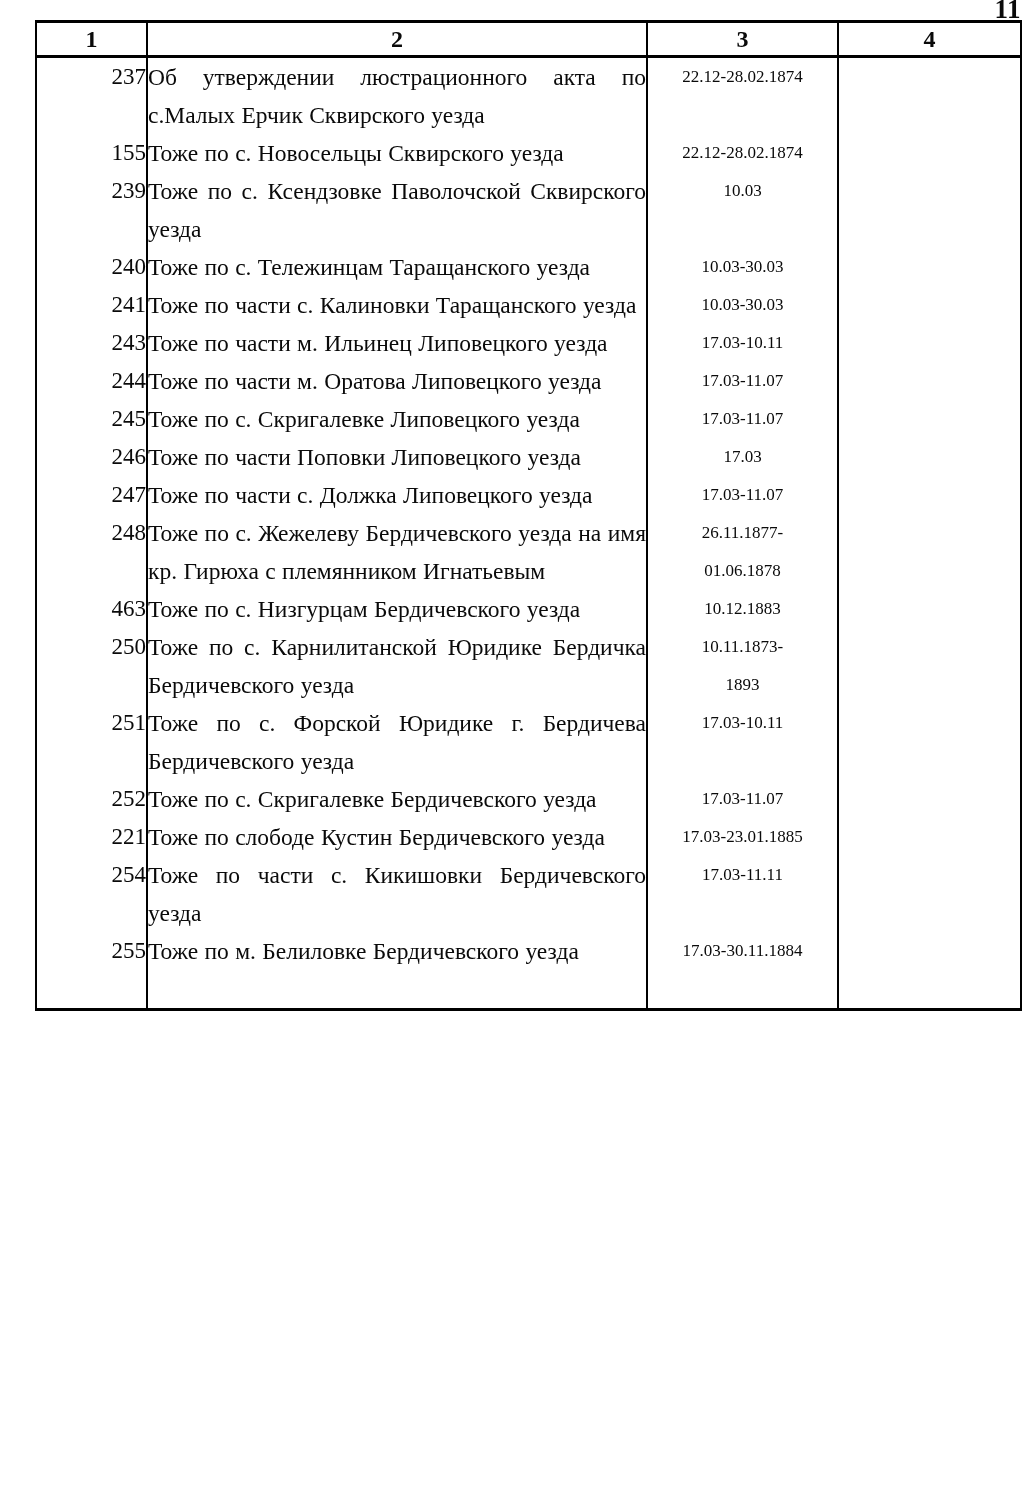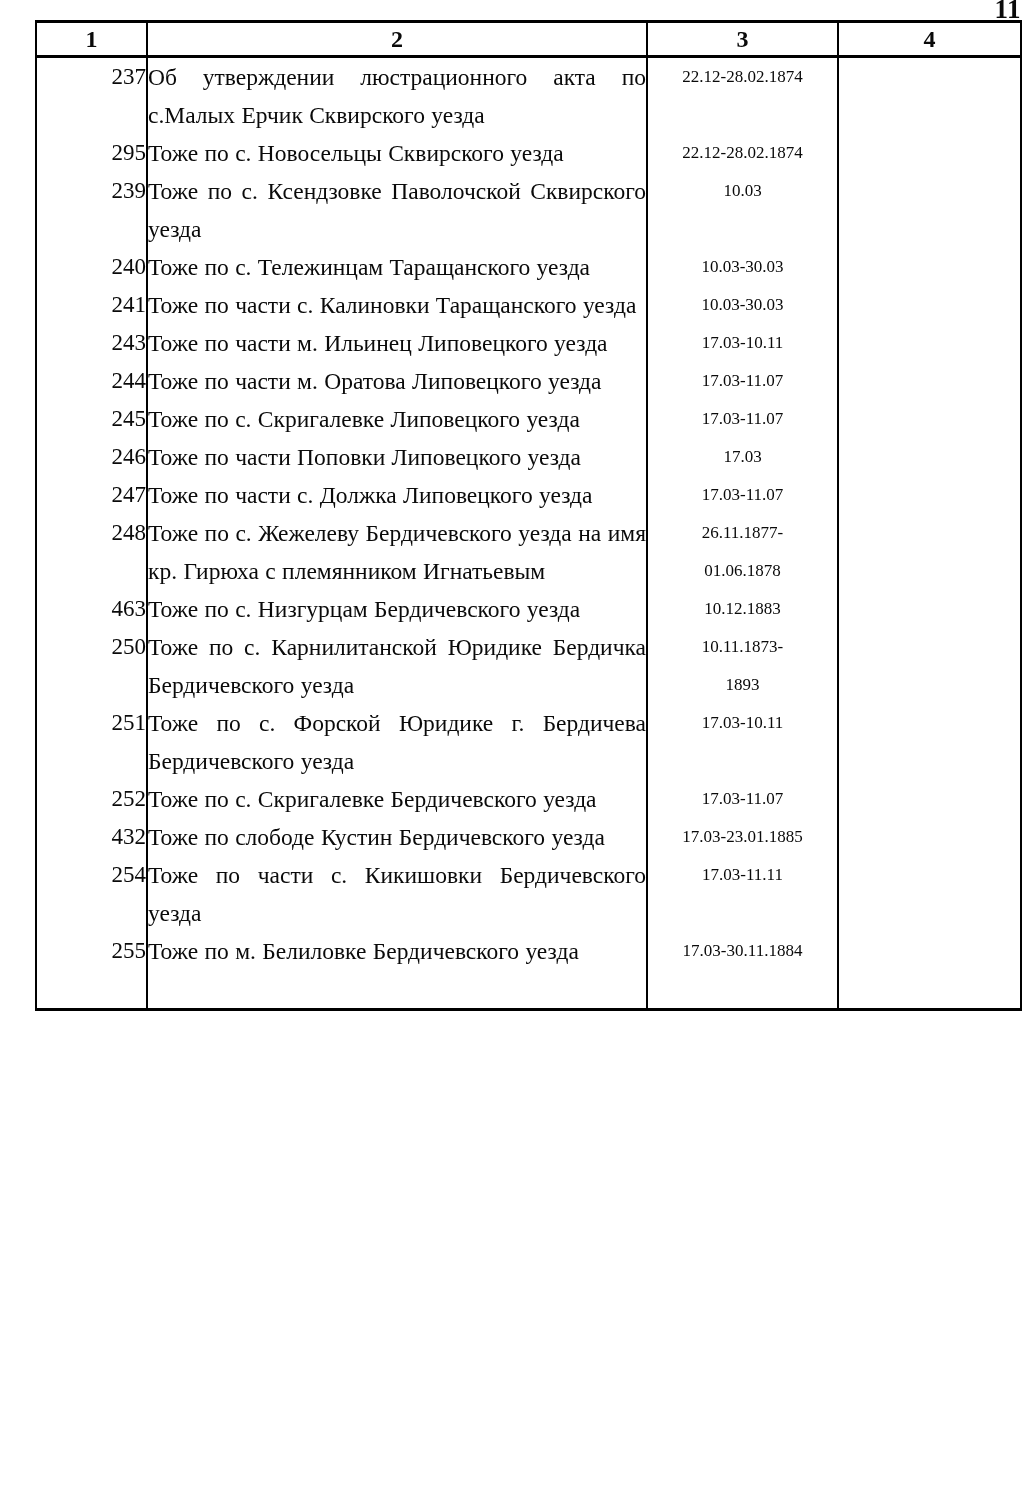--- a/index.html
+++ b/index.html
@@ -134,21 +134,21 @@
       </tr>
     </thead>
     <tbody id="table-body">
         <tr class="row">
           <td class="cell-num">237</td>
           <td class="cell-desc">Об утверждении люстрационного акта по с.Малых Ерчик Сквирского уезда</td>
           <td class="cell-date">22.12-28.02.1874</td>
           <td class="cell-note"></td>
         </tr>
         <tr class="row">
-          <td class="cell-num">295</td>
+          <td class="cell-num">155</td>
           <td class="cell-desc">Тоже по с. Новосельцы Сквирского уезда</td>
           <td class="cell-date">22.12-28.02.1874</td>
           <td class="cell-note"></td>
         </tr>
         <tr class="row">
           <td class="cell-num">239</td>
           <td class="cell-desc">Тоже по с. Ксендзовке Паволочской Сквирского уезда</td>
           <td class="cell-date">10.03</td>
           <td class="cell-note"></td>
         </tr>
@@ -220,21 +220,21 @@
           <td class="cell-date">17.03-10.11</td>
           <td class="cell-note"></td>
         </tr>
         <tr class="row">
           <td class="cell-num">252</td>
           <td class="cell-desc">Тоже по с. Скригалевке Бердичевского уезда</td>
           <td class="cell-date">17.03-11.07</td>
           <td class="cell-note"></td>
         </tr>
         <tr class="row">
-          <td class="cell-num">432</td>
+          <td class="cell-num">221</td>
           <td class="cell-desc">Тоже по слободе Кустин Бердичевского уезда</td>
           <td class="cell-date">17.03-23.01.1885</td>
           <td class="cell-note"></td>
         </tr>
         <tr class="row">
           <td class="cell-num">254</td>
           <td class="cell-desc">Тоже по части с. Кикишовки Бердичевского уезда</td>
           <td class="cell-date">17.03-11.11</td>
           <td class="cell-note"></td>
         </tr>

